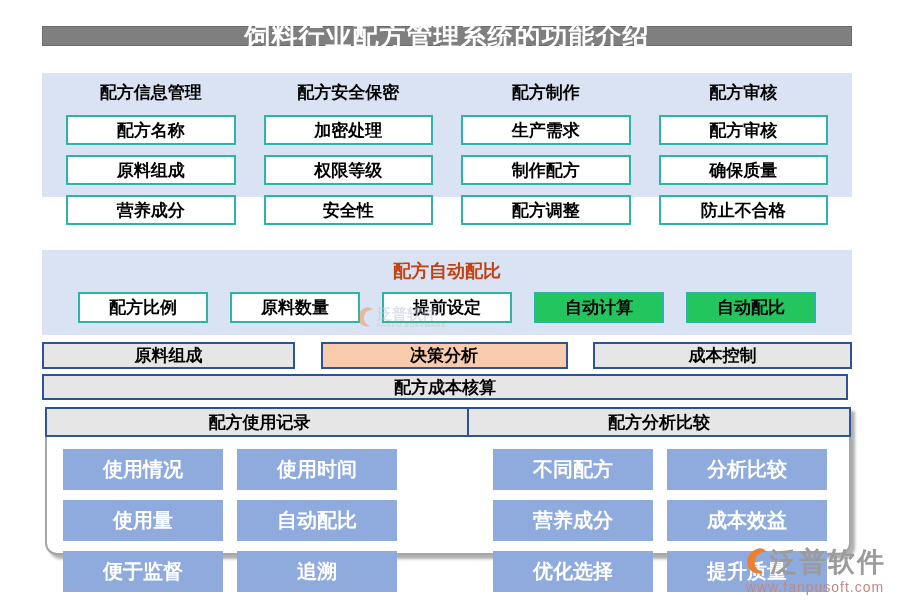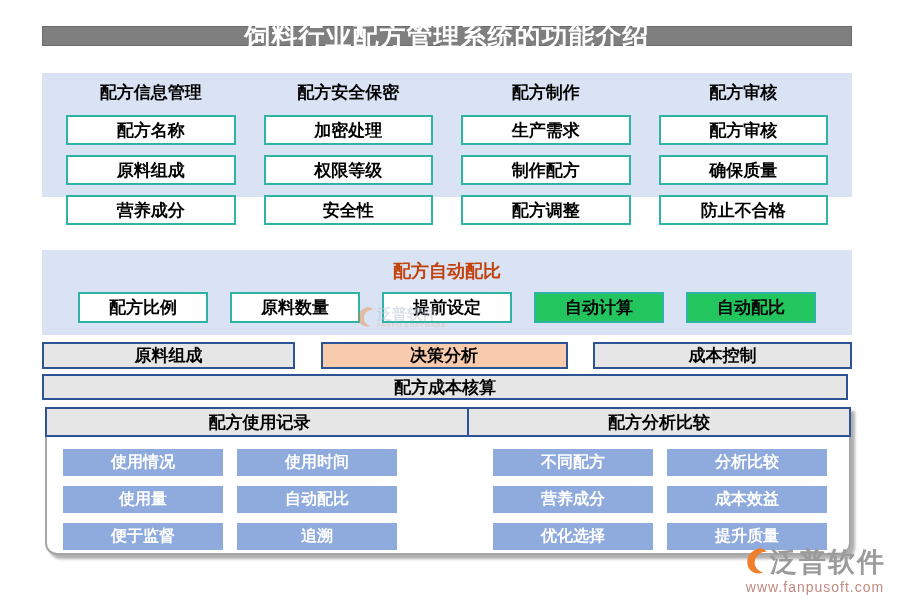--- a/index.html
+++ b/index.html
@@ -73,23 +73,23 @@
   }
   .group-header.left{left:45px;width:429px;}
   .group-header.right{left:467px;width:384px;}
   .btn-grid{
     position:absolute;top:449px;
     display:grid;grid-template-columns:160px 160px;gap:10px 14px;
   }
   .btn-grid.left{left:63px;}
   .btn-grid.right{left:493px;}
   .bluebtn{
-    background:#8faadc;height:27px;
+    background:#8faadc;height:41px;
     display:flex;align-items:center;justify-content:center;
-    color:#ffffff;font-weight:bold;font-size:16px;white-space:nowrap;
+    color:#ffffff;font-weight:bold;font-size:20px;white-space:nowrap;
   }
   
   .wm-center{
     position:absolute;left:356px;top:306px;opacity:0.5;
     display:flex;align-items:flex-start;gap:3px;z-index:5;pointer-events:none;
   }
   .wm-center .wm-text{font-size:15px;font-weight:bold;color:#b9c3d6;line-height:16px;}
   .wm-center .wm-sub{font-size:6px;color:#e8a87c;letter-spacing:1px;}
   .wm-corner{
     position:absolute;right:14px;bottom:6px;z-index:5;

